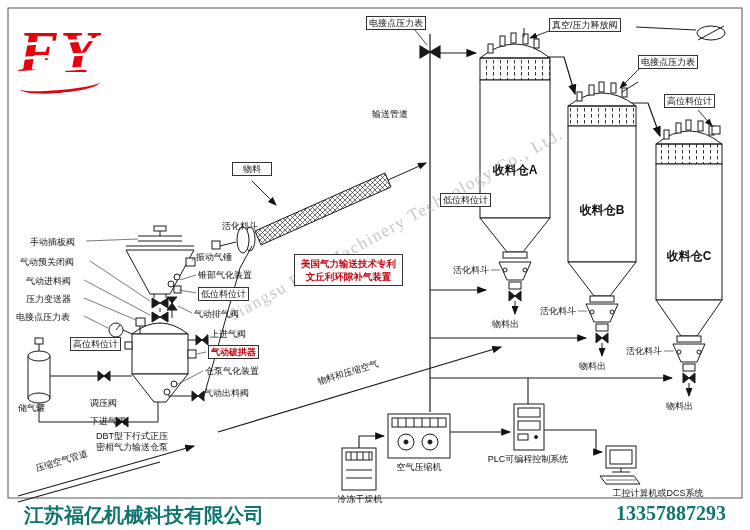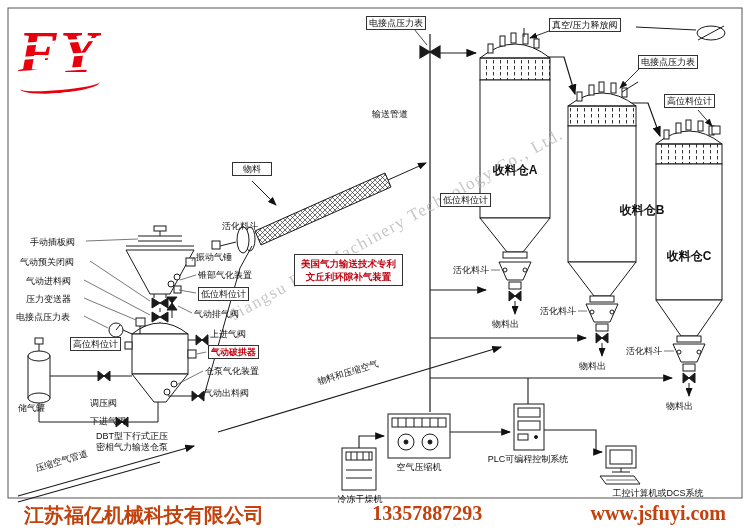--- a/index.html
+++ b/index.html
@@ -18,21 +18,21 @@
   .logo{position:absolute;left:18px;top:20px;z-index:6;font-family:"Liberation Serif","DejaVu Serif",serif;
         font-size:60px;line-height:64px;font-style:italic;font-weight:bold;color:#e8000d;letter-spacing:2px;}
   .logo-stripe{position:absolute;z-index:7;height:3px;background:#fff;}
   .logo-swoosh{position:absolute;left:20px;top:78px;width:80px;height:12px;z-index:7;
                border-bottom:3px solid #e8000d;border-radius:50%;transform:rotate(-5deg);}
   .patent{position:absolute;left:294px;top:254px;z-index:10;border:1px solid #333;background:#fff;
           padding:2px 6px;text-align:center;font-size:9.5px;line-height:13px;font-weight:bold;color:#c00815;}
   .footer{position:absolute;left:8px;top:502px;width:734px;z-index:10;display:flex;
           justify-content:space-between;padding:0 16px;box-sizing:border-box;
           font-family:"Liberation Serif","DejaVu Serif",serif;font-weight:bold;
-          font-size:20px;color:#c2410c;white-space:nowrap;}
+          font-size:20px;color:#0f766e;white-space:nowrap;}
   .pump-name{position:absolute;left:96px;top:431px;z-index:10;font-size:9px;line-height:11px;}
 </style>
 </head>
 <body>
 
 <div class="stage">
 
 <svg width="750" height="530" viewBox="0 0 750 530">
   <defs>
     <marker id="arr" markerWidth="9" markerHeight="7" refX="8" refY="3.5" orient="auto">
@@ -291,21 +291,21 @@
 <div class="lbl box" style="left:664px;top:94px;">高位料位计</div>
 <div class="lbl" style="left:372px;top:108px;">输送管道</div>
 <div class="lbl box ctr" style="left:232px;top:162px;width:34px;">物料</div>
 <div class="lbl" style="left:222px;top:220px;">活化料斗</div>
 <div class="patent">
   <div>美国气力输送技术专利</div>
   <div>文丘利环隙补气装置</div>
 </div>
 <div class="lbl box" style="left:440px;top:193px;">低位料位计</div>
 <div class="lbl big" style="left:483px;top:164px;width:64px;">收料仓A</div>
-<div class="lbl big" style="left:570px;top:204px;width:64px;margin-left:40px;">收料仓B</div>
+<div class="lbl big" style="left:570px;top:204px;width:64px;">收料仓B</div>
 <div class="lbl big" style="left:657px;top:250px;width:64px;">收料仓C</div>
 <div class="lbl" style="left:453px;top:264px;">活化料斗</div>
 <div class="lbl" style="left:540px;top:305px;">活化料斗</div>
 <div class="lbl" style="left:626px;top:345px;">活化料斗</div>
 <div class="lbl" style="left:492px;top:318px;">物料出</div>
 <div class="lbl" style="left:579px;top:360px;">物料出</div>
 <div class="lbl" style="left:666px;top:400px;">物料出</div>
 
 <div class="lbl" style="left:30px;top:236px;">手动插板阀</div>
 <div class="lbl" style="left:20px;top:256px;">气动预关闭阀</div>
@@ -331,16 +331,15 @@
 <div class="lbl rot" style="left:34px;top:463px;transform:rotate(-17deg);">压缩空气管道</div>
 <div class="lbl rot" style="left:316px;top:376px;transform:rotate(-17deg);">物料和压缩空气</div>
 <div class="lbl ctr" style="left:328px;top:493px;width:64px;">冷冻干燥机</div>
 <div class="lbl ctr" style="left:385px;top:461px;width:68px;">空气压缩机</div>
 <div class="lbl ctr" style="left:470px;top:453px;width:116px;">PLC可编程控制系统</div>
 <div class="lbl ctr" style="left:578px;top:487px;width:160px;">工控计算机或DCS系统</div>
 
 <div class="footer">
   <span>江苏福亿机械科技有限公司</span>
   <span>13357887293</span>
-  <span>www.jsfuyi.com</span>
 </div>
 
 </div>
 
 </body></html>

